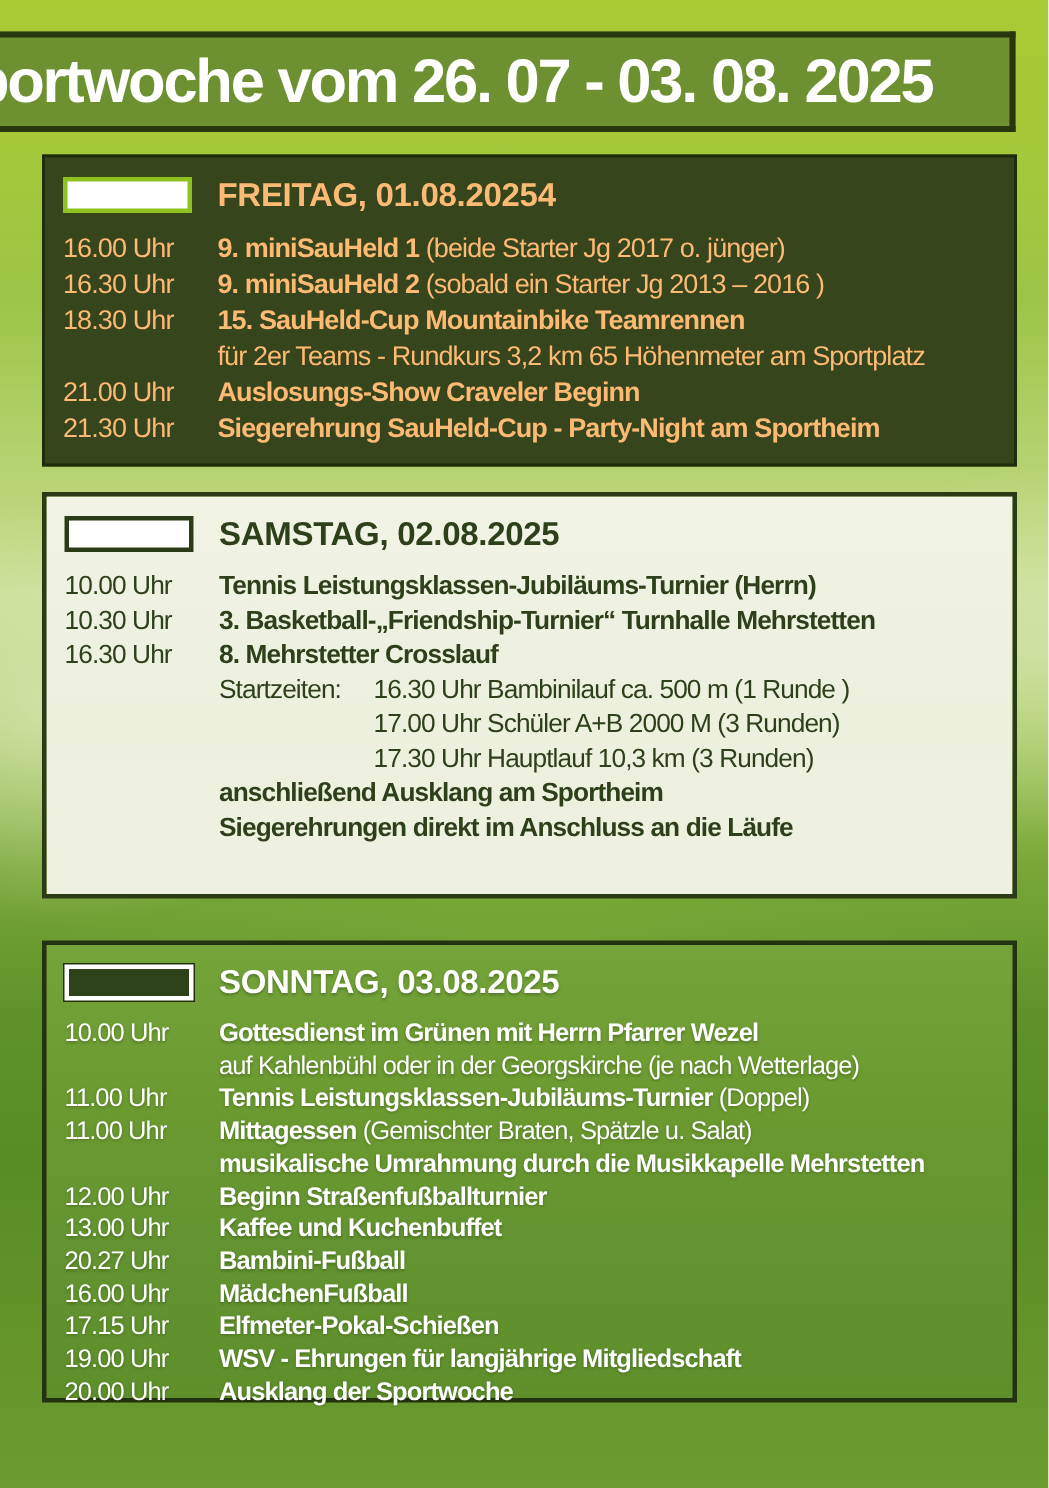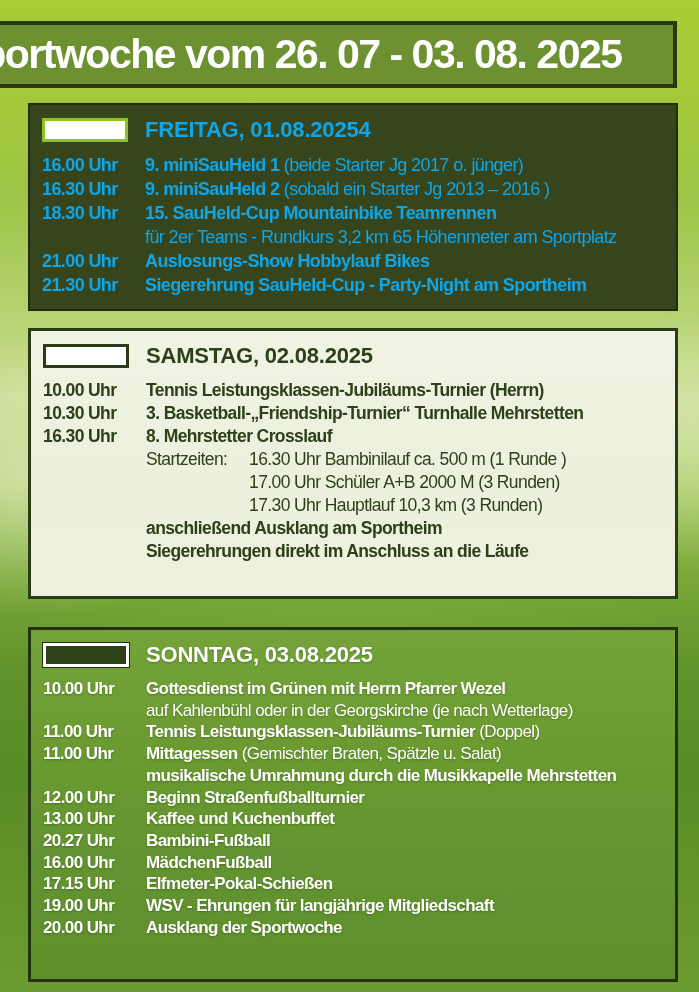--- a/index.html
+++ b/index.html
@@ -40,30 +40,30 @@
   
   .panel{
     position:absolute;left:28px;width:650px;
     box-sizing:border-box;
     padding:6px 12px 0 12px;
   }
   .panel-fr{
     top:103px;height:208px;
     background:#36451b;
     border:2px solid #202d0c;
-    color:#0ea5e9;
+    color:#fdba74;
   }
   .panel-sa{
     top:328px;height:271px;
     background:linear-gradient(180deg,#f1f3e4 0%,#ecf0dd 55%,#eef1df 100%);
     border:3px solid #2a3b15;
     color:#2e4019;
   }
   .panel-so{
-    top:627px;height:355px;
+    top:627px;height:308px;
     background:linear-gradient(180deg,#74a33a 0%,#6b9a30 35%,#649431 65%,#5e8f2b 100%);
     border:3px solid #223312;
     color:#ffffff;
     text-shadow:0 1px 2px rgba(25,45,8,.35);
   }
 
   .panel-head{
     display:flex;align-items:center;
     height:30px;margin-top:4px;
   }
@@ -80,21 +80,21 @@
     font-size:22px;font-weight:bold;
     letter-spacing:-0.2px;white-space:nowrap;
   }
 
   .rows{margin-top:8px;letter-spacing:-0.6px;}
   .panel-fr .rows{line-height:24px;font-size:18px;}
   .panel-sa .rows{line-height:23px;font-size:17.5px;}
   .panel-so .rows{line-height:21.7px;font-size:17px;}
 
   .row{display:flex;white-space:nowrap;}
-  .cell-time{flex:0 0 103px;font-weight:bold;}
+  .cell-time{flex:0 0 103px;font-weight:normal;}
   .cell-mid{flex:0 0 103px;}
   .cell-content{flex:1 1 auto;overflow:hidden;}
   .seg-b{font-weight:bold;}
   .seg-n{font-weight:normal;text-align:center;}
 </style>
 </head>
 <body>
 
 <div class="page">
 
@@ -119,21 +119,21 @@
         <div class="row">
           <span class="cell-time">18.30 Uhr</span>
           <span class="cell-content"><span class="seg-b">15. SauHeld-Cup Mountainbike Teamrennen</span></span>
         </div>
         <div class="row">
           <span class="cell-time"></span>
           <span class="cell-content"><span class="seg-n">für 2er Teams - Rundkurs 3,2 km 65 Höhenmeter am Sportplatz</span></span>
         </div>
         <div class="row">
           <span class="cell-time">21.00 Uhr</span>
-          <span class="cell-content"><span class="seg-b">Auslosungs-Show Hobbylauf Bikes</span></span>
+          <span class="cell-content"><span class="seg-b">Auslosungs-Show Craveler Beginn</span></span>
         </div>
         <div class="row">
           <span class="cell-time">21.30 Uhr</span>
           <span class="cell-content"><span class="seg-b">Siegerehrung SauHeld-Cup - Party-Night am Sportheim</span></span>
         </div>
       </div>
   </section>
 
   <section class="panel panel-sa">
     <div class="panel-head">

